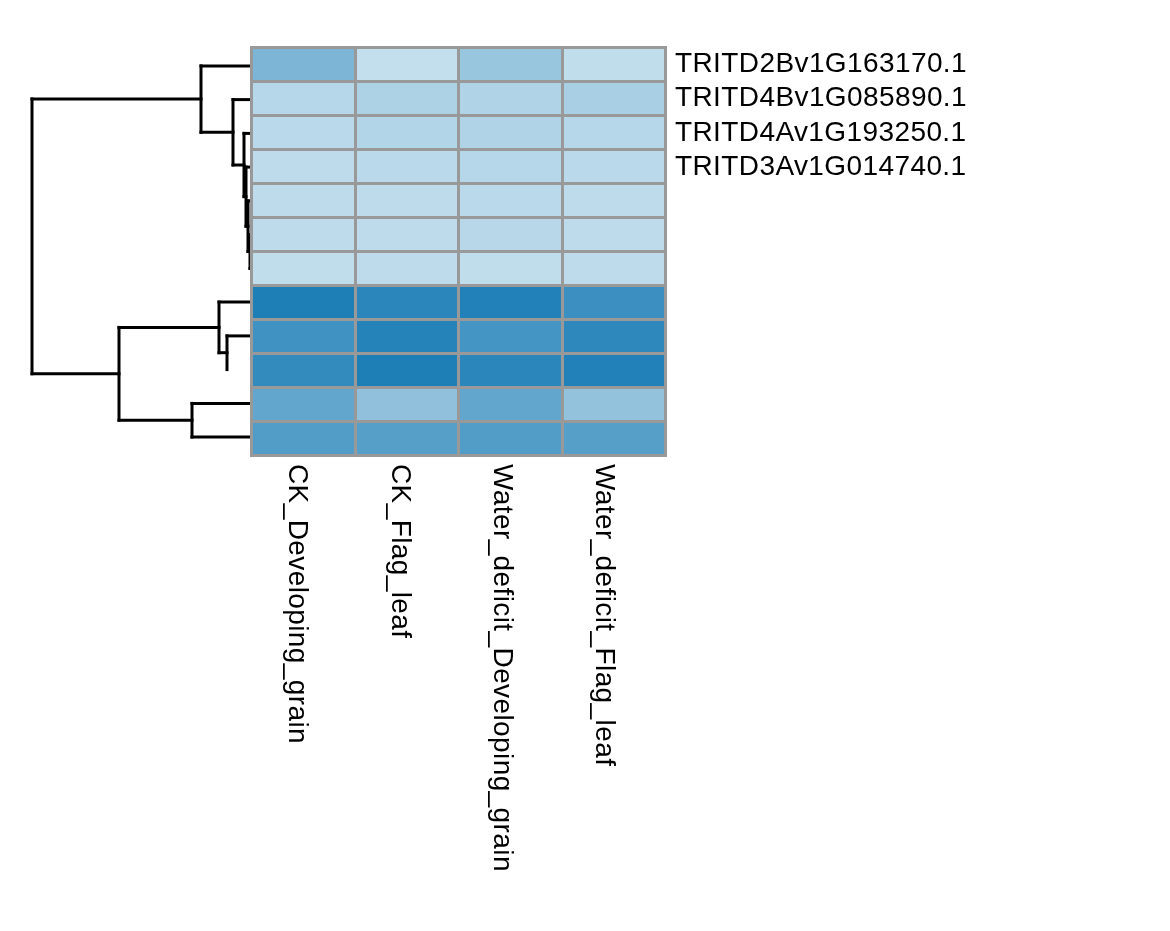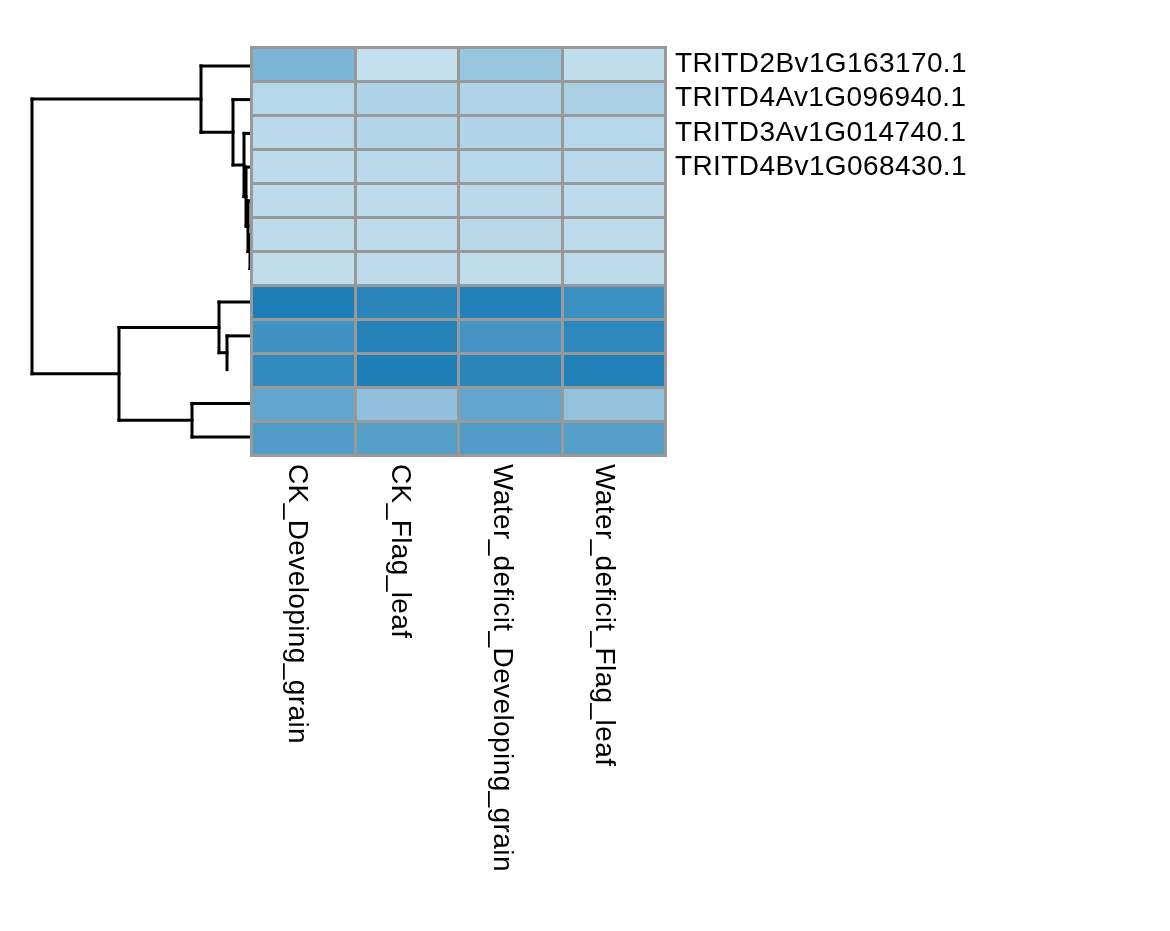--- a/index.html
+++ b/index.html
@@ -123,23 +123,23 @@
       <div class="hm-cell" title="TRITD3Av1G014740.1 / Water_deficit_Developing_grain: 3.3" style="background: rgb(98, 166, 205);"></div>
       <div class="hm-cell" title="TRITD3Av1G014740.1 / Water_deficit_Flag_leaf: 1.8" style="background: rgb(147, 194, 221);"></div>
       <div class="hm-cell" title="TRITD4Bv1G068430.1 / CK_Developing_grain: 3.8" style="background: rgb(82, 157, 200);"></div>
       <div class="hm-cell" title="TRITD4Bv1G068430.1 / CK_Flag_leaf: 3.7" style="background: rgb(85, 159, 201);"></div>
       <div class="hm-cell" title="TRITD4Bv1G068430.1 / Water_deficit_Developing_grain: 3.8" style="background: rgb(82, 157, 200);"></div>
       <div class="hm-cell" title="TRITD4Bv1G068430.1 / Water_deficit_Flag_leaf: 3.7" style="background: rgb(85, 159, 201);"></div>
     </div>
 
   <div class="row-labels">
       <div class="row-label">TRITD2Bv1G163170.1</div>
-      <div class="row-label">TRITD4Av1G096940.1</div>
+      <div class="row-label">TRITD4Bv1G085890.1</div>
+      <div class="row-label">TRITD4Av1G193250.1</div>
       <div class="row-label">TRITD3Av1G014740.1</div>
-      <div class="row-label">TRITD4Bv1G068430.1</div>
     </div>
 
   <div class="col-labels">
       <div class="col-label" style="left: 282px;">CK_Developing_grain</div>
       <div class="col-label" style="left: 385px;">CK_Flag_leaf</div>
       <div class="col-label" style="left: 487px;">Water_deficit_Developing_grain</div>
       <div class="col-label" style="left: 589px;">Water_deficit_Flag_leaf</div>
     </div>
 
   <div class="legend-bar" style="left: 1049px; top: 14px; width: 43px; height: 627px; background: linear-gradient(rgb(27, 125, 182), rgb(205, 228, 240));"></div>

